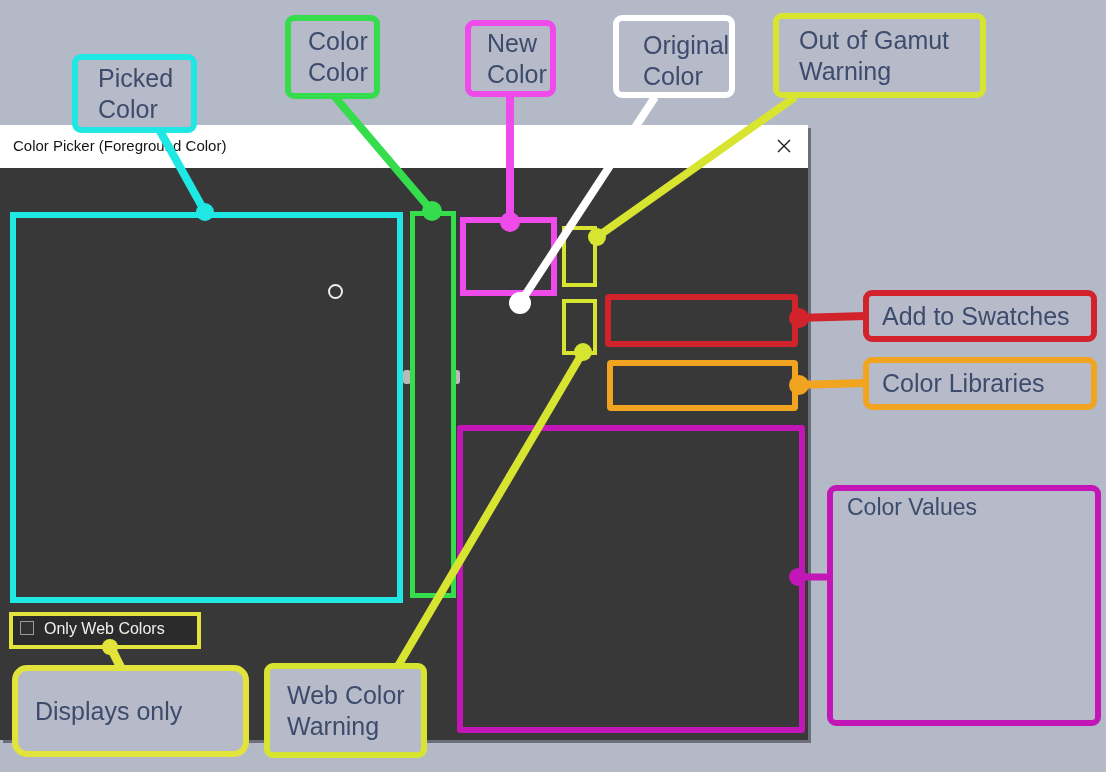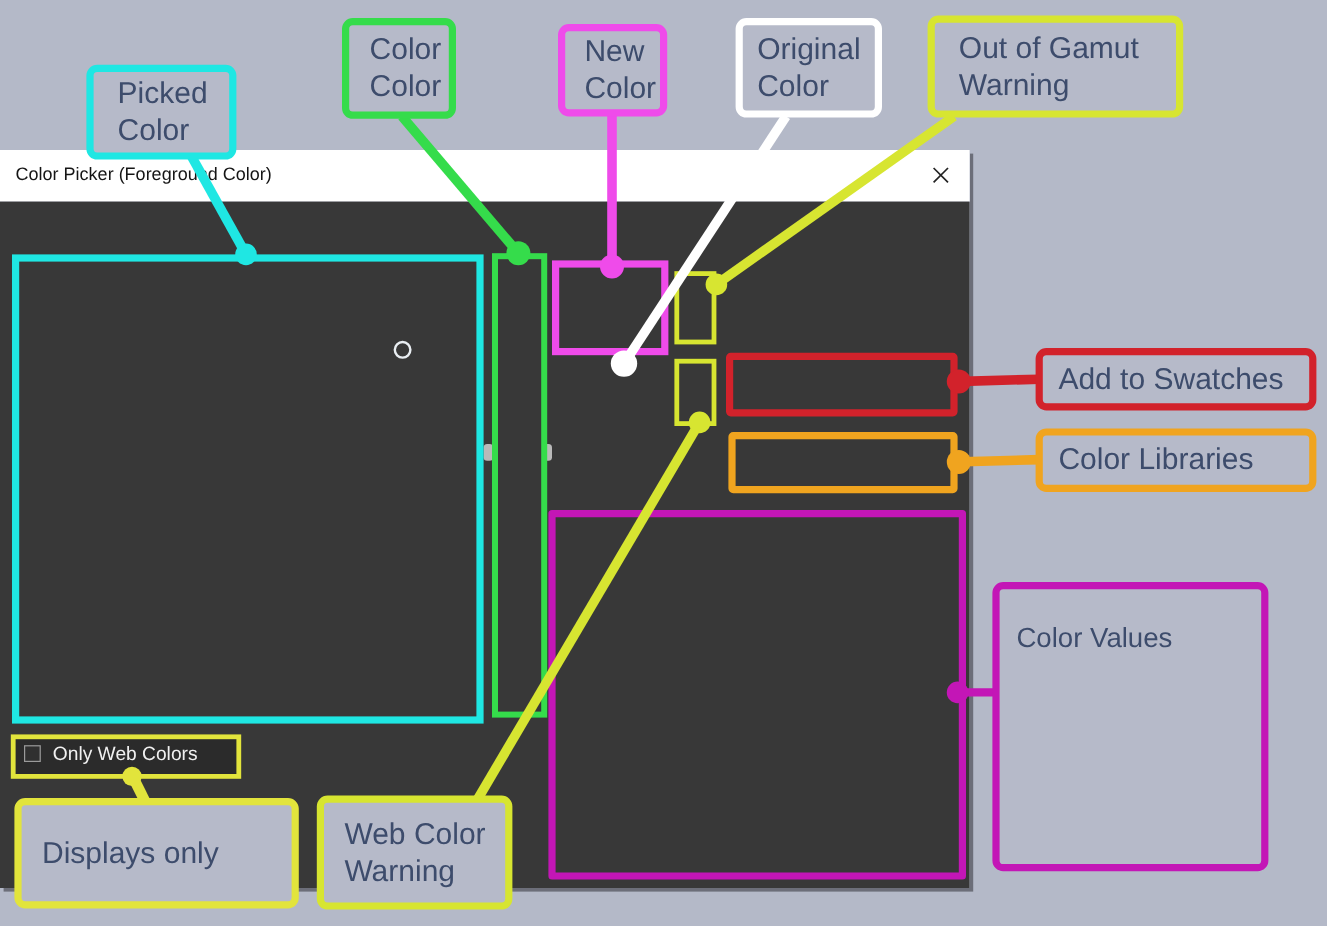--- a/index.html
+++ b/index.html
@@ -223,39 +223,39 @@
     <span class="ln">Color</span>
   </div>
   <div class="callout c-green" style="left:285px;top:15px;width:95px;height:84px;padding-left:17px;">
     <span class="ln">Color</span>
     <span class="ln">Color</span>
   </div>
   <div class="callout c-pink" style="left:465px;top:20px;width:91px;height:77px;padding-left:16px;">
     <span class="ln">New</span>
     <span class="ln">Color</span>
   </div>
-  <div class="callout c-white" style="left:613px;top:15px;width:122px;height:83px;padding-left:12px;">
+  <div class="callout c-white" style="left:613px;top:15px;width:122px;height:83px;padding-left:24px;justify-content:flex-end;">
     <span class="ln">Original</span>
     <span class="ln">Color</span>
   </div>
   <div class="callout c-lime" style="left:773px;top:13px;width:213px;height:85px;padding-left:20px;">
     <span class="ln">Out of Gamut</span>
     <span class="ln">Warning</span>
   </div>
   <div class="callout c-red" style="left:863px;top:290px;width:234px;height:52px;padding-left:13px;">
     <span class="ln">Add to Swatches</span>
   </div>
   <div class="callout c-orange" style="left:863px;top:357px;width:234px;height:53px;padding-left:13px;">
     <span class="ln">Color Libraries</span>
   </div>
-  <div class="callout c-magenta" style="left:827px;top:485px;width:230px;height:241px;padding:24px 10px 12px 14px;justify-content:flex-start;">
+  <div class="callout c-magenta" style="left:827px;top:485px;width:274px;height:241px;padding:0 10px 12px 14px;justify-content:flex-start;">
     <span class="cv-body">Color Values</span>
     <span class="cv-body" style="height:32px;"></span>
   </div>
-  <div class="callout c-yellow" style="left:12px;top:665px;width:237px;height:92px;padding-left:17px;">
+  <div class="callout c-yellow" style="left:12px;top:665px;width:237px;height:92px;padding-left:17px;border-radius:15px;">
     <span class="ln">Displays only</span>
   </div>
   <div class="callout c-lime" style="left:264px;top:663px;width:163px;height:95px;padding-left:17px;">
     <span class="ln">Web Color</span>
     <span class="ln">Warning</span>
   </div>
 
 </div>
 
 </body></html>

